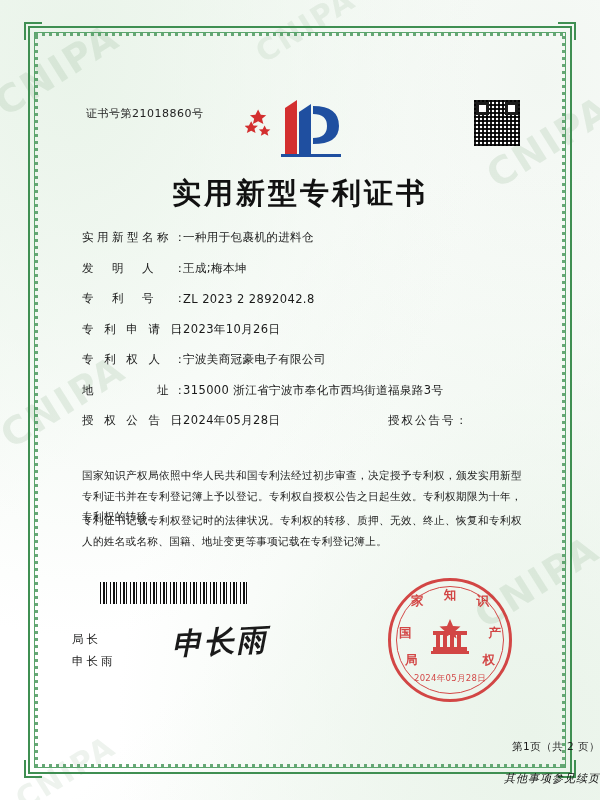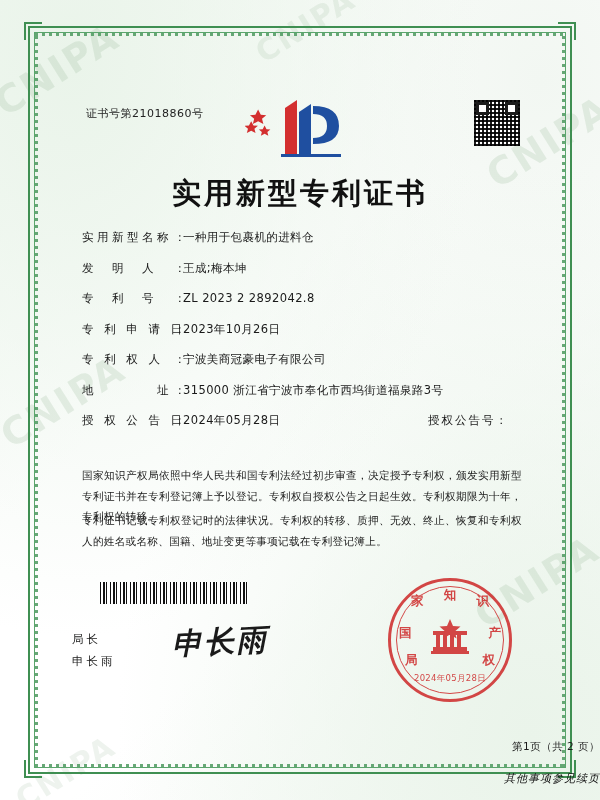--- a/index.html
+++ b/index.html
@@ -79,26 +79,26 @@
 
   
   .emblem{position:absolute;left:50%;top:24px;transform:translateX(-50%);width:110px;height:66px;}
   .title{
     position:absolute;left:0;right:0;top:104px;text-align:center;
     font-size:29px;font-weight:bold;letter-spacing:3px;color:#111;
     font-family:"DejaVu Sans","Liberation Sans",sans-serif;
   }
 
   .fields{position:absolute;left:20px;top:160px;width:440px;font-size:11.5px;color:#1a1a1a;}
-  .row{display:flex;align-items:flex-start;margin-bottom:15.5px;}
+  .row{display:flex;align-items:center;margin-bottom:15.5px;}
   .lab{width:92px;flex:0 0 92px;letter-spacing:3.5px;white-space:nowrap;}
   .colon{width:9px;flex:0 0 9px;}
   .val{flex:1 1 auto;letter-spacing:.4px;}
   .row.two .val{flex:0 0 205px;}
-  .lab2{flex:0 0 96px;letter-spacing:2px;white-space:nowrap;margin-left:40px;}
+  .lab2{flex:0 0 96px;letter-spacing:2px;white-space:nowrap;}
   .val2{flex:1 1 auto;}
 
   .para{
     position:absolute;left:20px;width:440px;font-size:10.6px;line-height:1.95;
     color:#1a1a1a;text-align:justify;letter-spacing:.3px;
   }
   #p1{top:395px;}
   #p2{top:440px;}
 
   .barcode{

